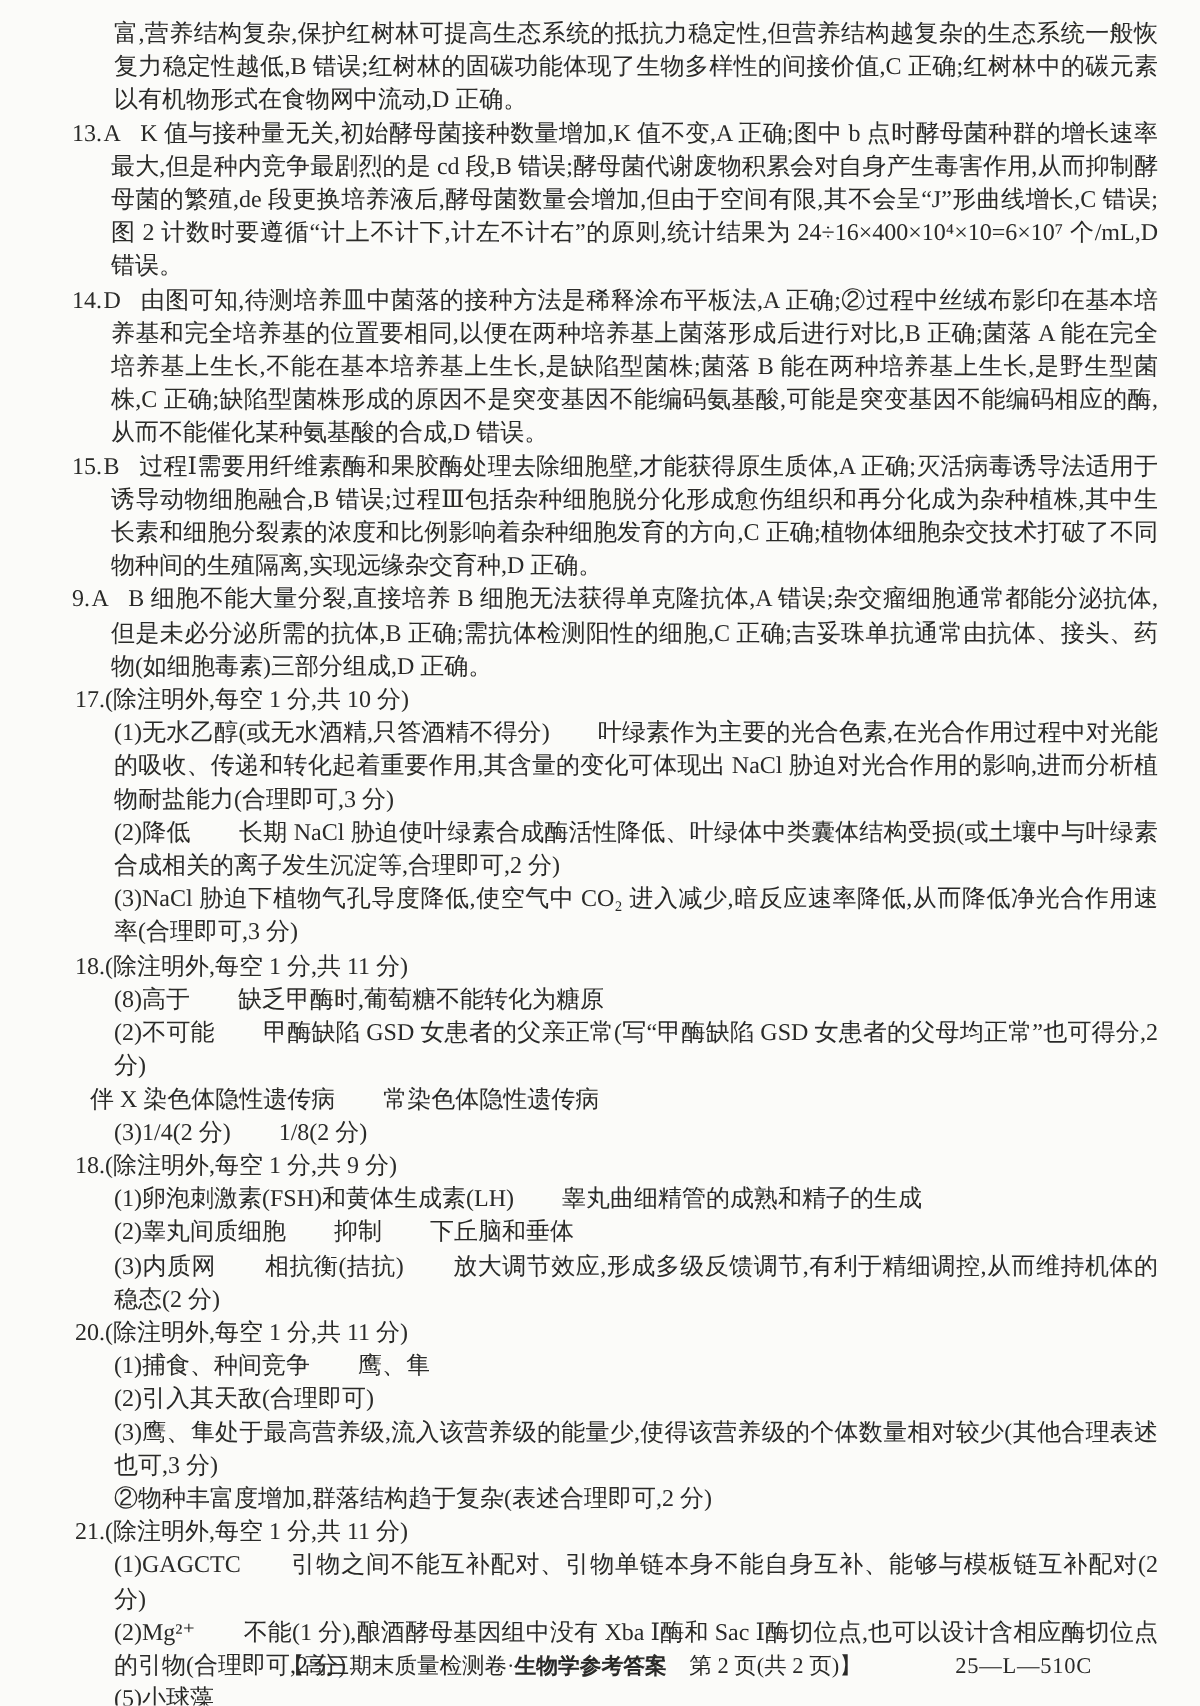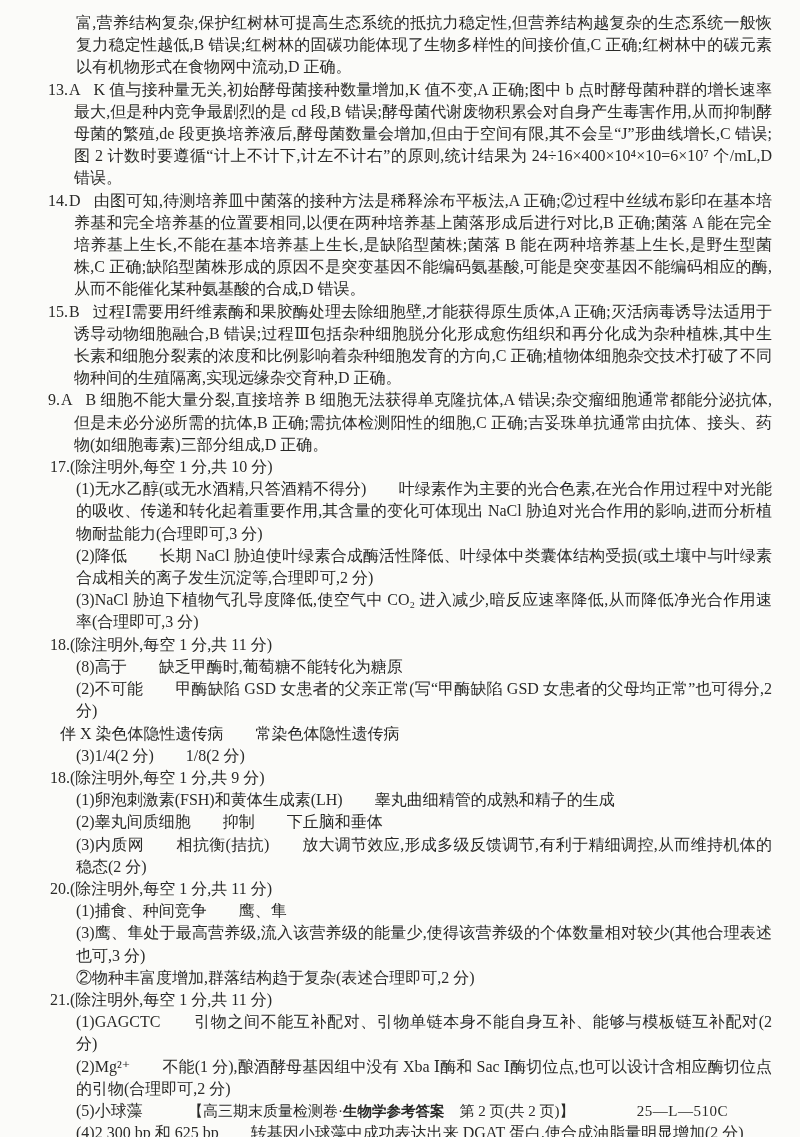--- a/index.html
+++ b/index.html
@@ -101,20 +101,21 @@
       <div class="ans-line">(1)卵泡刺激素(FSH)和黄体生成素(LH)　　睾丸曲细精管的成熟和精子的生成</div>
       <div class="ans-line">(2)睾丸间质细胞　　抑制　　下丘脑和垂体</div>
       <div class="ans-line">(3)内质网　　相抗衡(拮抗)　　放大调节效应,形成多级反馈调节,有利于精细调控,从而维持机体的稳态(2 分)</div>
     </div>
 
     <div>
       <div class="sec-header">
         <span class="qnum">20.</span><span>(除注明外,每空 1 分,共 11 分)</span>
       </div>
       <div class="ans-line">(1)捕食、种间竞争　　鹰、隼</div>
+      <div class="ans-line">(2)引入其天敌(合理即可)</div>
       <div class="ans-line">(3)鹰、隼处于最高营养级,流入该营养级的能量少,使得该营养级的个体数量相对较少(其他合理表述也可,3 分)</div>
       <div class="ans-line">②物种丰富度增加,群落结构趋于复杂(表述合理即可,2 分)</div>
     </div>
 
     <div>
       <div class="sec-header">
         <span class="qnum">21.</span><span>(除注明外,每空 1 分,共 11 分)</span>
       </div>
       <div class="ans-line">(1)GAGCTC　　引物之间不能互补配对、引物单链本身不能自身互补、能够与模板链互补配对(2 分)</div>
       <div class="ans-line">(2)Mg²⁺　　不能(1 分),酿酒酵母基因组中没有 Xba Ⅰ酶和 Sac Ⅰ酶切位点,也可以设计含相应酶切位点的引物(合理即可,2 分)</div>

